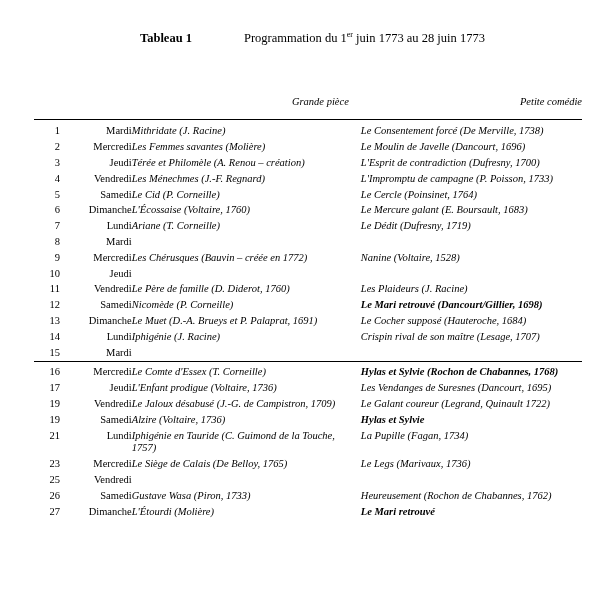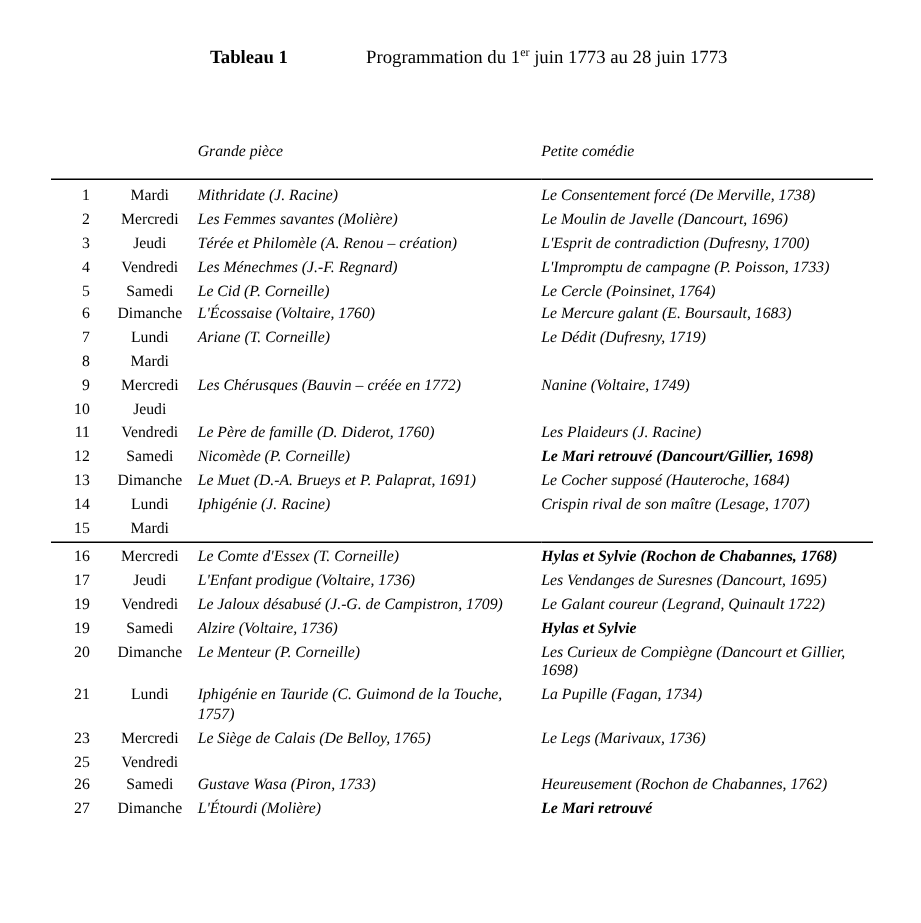--- a/index.html
+++ b/index.html
@@ -54,36 +54,36 @@
     line-height: 1.22;
   }
   .col-num {
     width: 26px;
     text-align: right;
     padding-right: 8px !important;
     font-style: normal;
   }
   .col-day {
     width: 64px;
-    text-align: center;
+    text-align: right;
     font-style: normal;
   }
   .col-grande {
     width: 218px;
     padding-right: 12px !important;
     font-style: italic;
   }
   .col-petite {
     width: 222px;
     font-style: italic;
   }
   thead th {
     font-style: italic;
     font-weight: normal;
-    text-align: left;
+    text-align: right;
     font-size: 10.5px;
     padding-bottom: 3px !important;
   }
   .hdr-rule td {
     border-top: 1.4px solid #000;
     height: 0;
     font-size: 0;
     line-height: 0;
   }
   .hdr-space td {
@@ -186,21 +186,21 @@
         <tr>
           <td class="col-num">8</td>
           <td class="col-day">Mardi</td>
           <td class="col-grande"></td>
           <td class="col-petite"></td>
         </tr>
         <tr>
           <td class="col-num">9</td>
           <td class="col-day">Mercredi</td>
           <td class="col-grande">Les Chérusques (Bauvin – créée en 1772)</td>
-          <td class="col-petite">Nanine (Voltaire, 1749)</td>
+          <td class="col-petite">Nanine (Voltaire, 1528)</td>
         </tr>
         <tr>
           <td class="col-num">10</td>
           <td class="col-day">Jeudi</td>
           <td class="col-grande"></td>
           <td class="col-petite"></td>
         </tr>
         <tr>
           <td class="col-num">11</td>
           <td class="col-day">Vendredi</td>
@@ -252,26 +252,20 @@
           <td class="col-grande">Le Jaloux désabusé (J.-G. de Campistron, 1709)</td>
           <td class="col-petite">Le Galant coureur (Legrand, Quinault 1722)</td>
         </tr>
         <tr>
           <td class="col-num">19</td>
           <td class="col-day">Samedi</td>
           <td class="col-grande">Alzire (Voltaire, 1736)</td>
           <td class="col-petite bold">Hylas et Sylvie</td>
         </tr>
         <tr>
-          <td class="col-num">20</td>
-          <td class="col-day">Dimanche</td>
-          <td class="col-grande">Le Menteur (P. Corneille)</td>
-          <td class="col-petite">Les Curieux de Compiègne (Dancourt et Gillier, 1698)</td>
-        </tr>
-        <tr>
           <td class="col-num">21</td>
           <td class="col-day">Lundi</td>
           <td class="col-grande">Iphigénie en Tauride (C. Guimond de la Touche, 1757)</td>
           <td class="col-petite">La Pupille (Fagan, 1734)</td>
         </tr>
         <tr>
           <td class="col-num">23</td>
           <td class="col-day">Mercredi</td>
           <td class="col-grande">Le Siège de Calais (De Belloy, 1765)</td>
           <td class="col-petite">Le Legs (Marivaux, 1736)</td>

